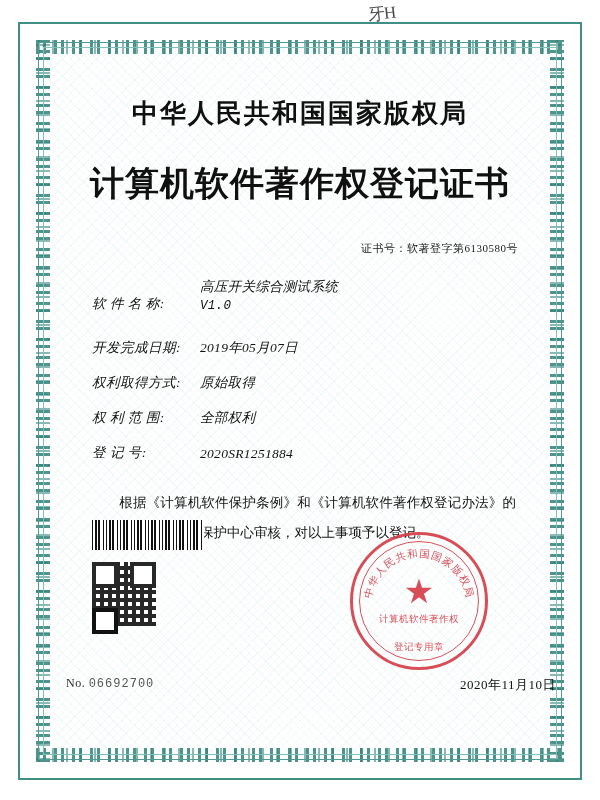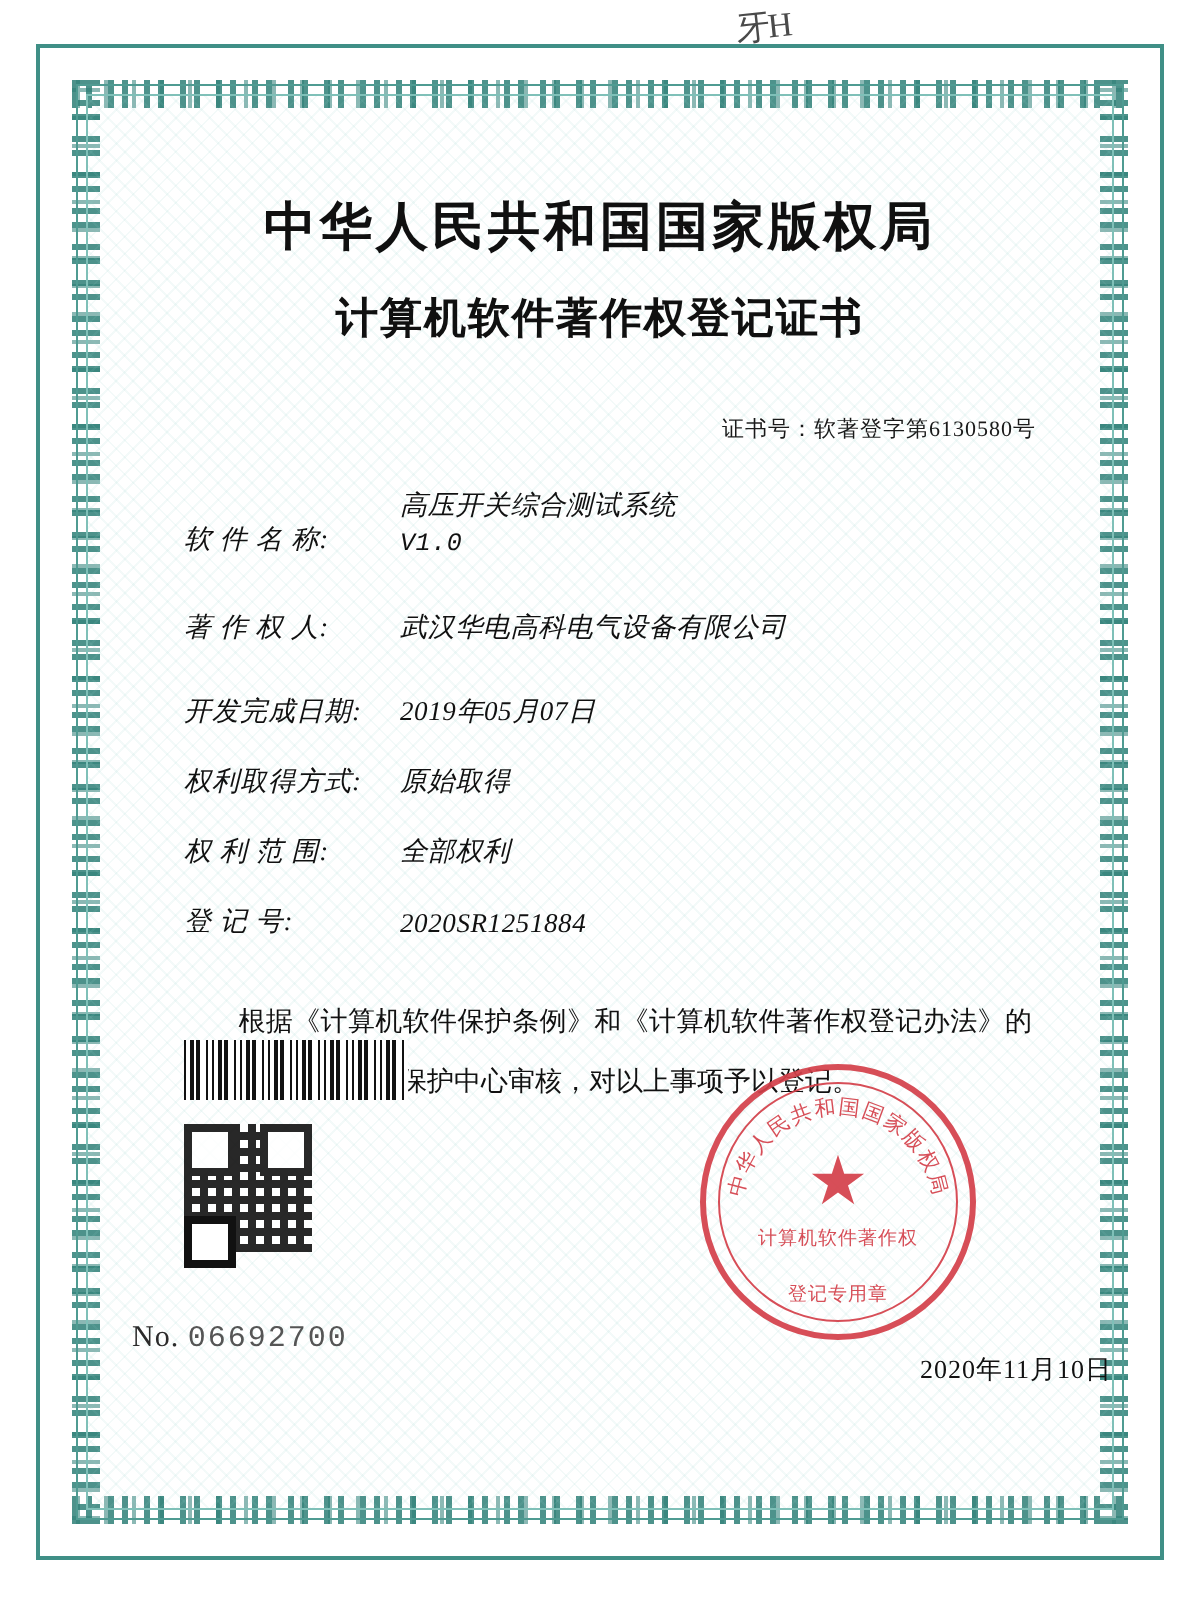--- a/index.html
+++ b/index.html
@@ -111,25 +111,25 @@
     text-align: center;
     font-size: 26px;
     font-weight: bold;
     color: #101010;
     letter-spacing: 2px;
     margin-top: 48px;
     font-family: "Liberation Serif", serif;
   }
   .title2 {
     text-align: center;
-    font-size: 21px;
+    font-size: 34px;
     font-weight: bold;
     color: #101010;
     letter-spacing: 1px;
-    margin-top: 14px;
+    margin-top: 30px;
     font-family: "Liberation Serif", serif;
   }
   .cert-no {
     text-align: right;
     font-size: 11px;
     color: #1a1a1a;
     margin-top: 34px;
     padding-right: 38px;
     letter-spacing: 0.5px;
   }
@@ -259,22 +259,22 @@
     text-align: center;
     font-size: 9.5px;
     color: #d4404a;
     letter-spacing: 0.5px;
   }
   .seal-line1 { top: 78px; }
   .seal-line2 { top: 106px; }
   .footer-no {
     position: absolute;
     left: 66px;
-    top: 661px;
-    font-size: 15px;
+    top: 676px;
+    font-size: 12px;
     color: #2b2b2b;
     letter-spacing: 0.5px;
   }
   .footer-no .num {
     font-family: "Liberation Mono", monospace;
     letter-spacing: 1px;
     color: #555;
   }
   .footer-date {
     position: absolute;
@@ -311,24 +311,20 @@
     <div class="fields">
 
       <div class="field-row gap-big">
         <div class="field-label">软 件 名 称:</div>
         <div class="field-value">
           <span>高压开关综合测试系统</span>
           <span class="v2">V1.0</span>
         </div>
       </div>
 
-      <div class="field-row gap-mid">
-        <div class="field-label">著 作 权 人:</div>
-        <div class="field-value">武汉华电高科电气设备有限公司</div>
-      </div>
 
       <div class="field-row">
         <div class="field-label">开发完成日期:</div>
         <div class="field-value">2019年05月07日</div>
       </div>
 
 
       <div class="field-row">
         <div class="field-label">权利取得方式:</div>
         <div class="field-value">原始取得</div>

